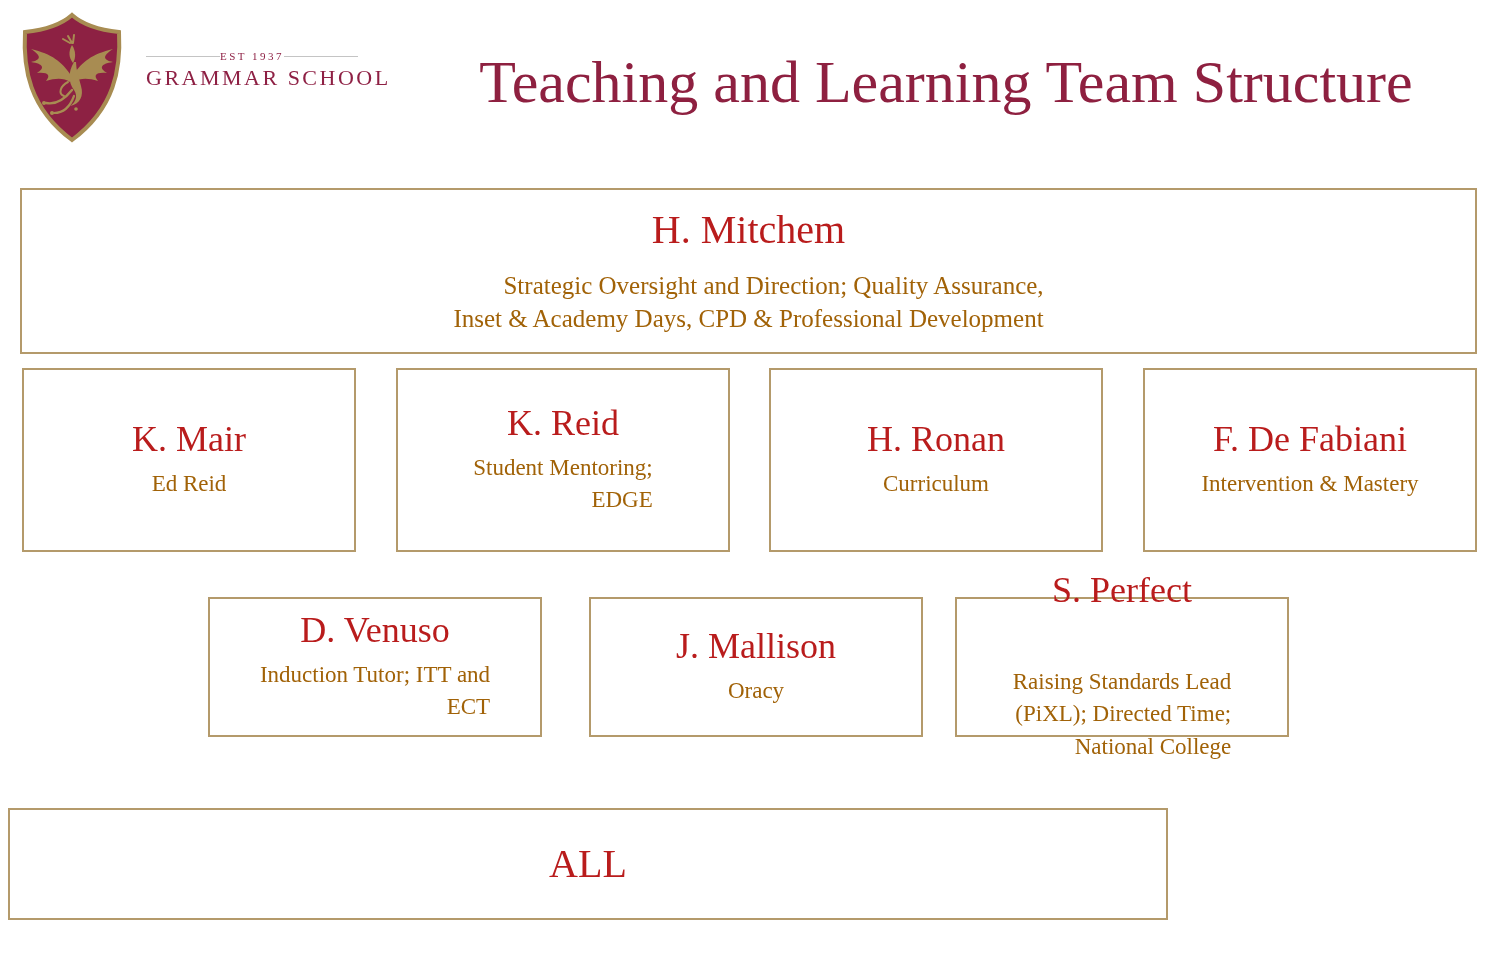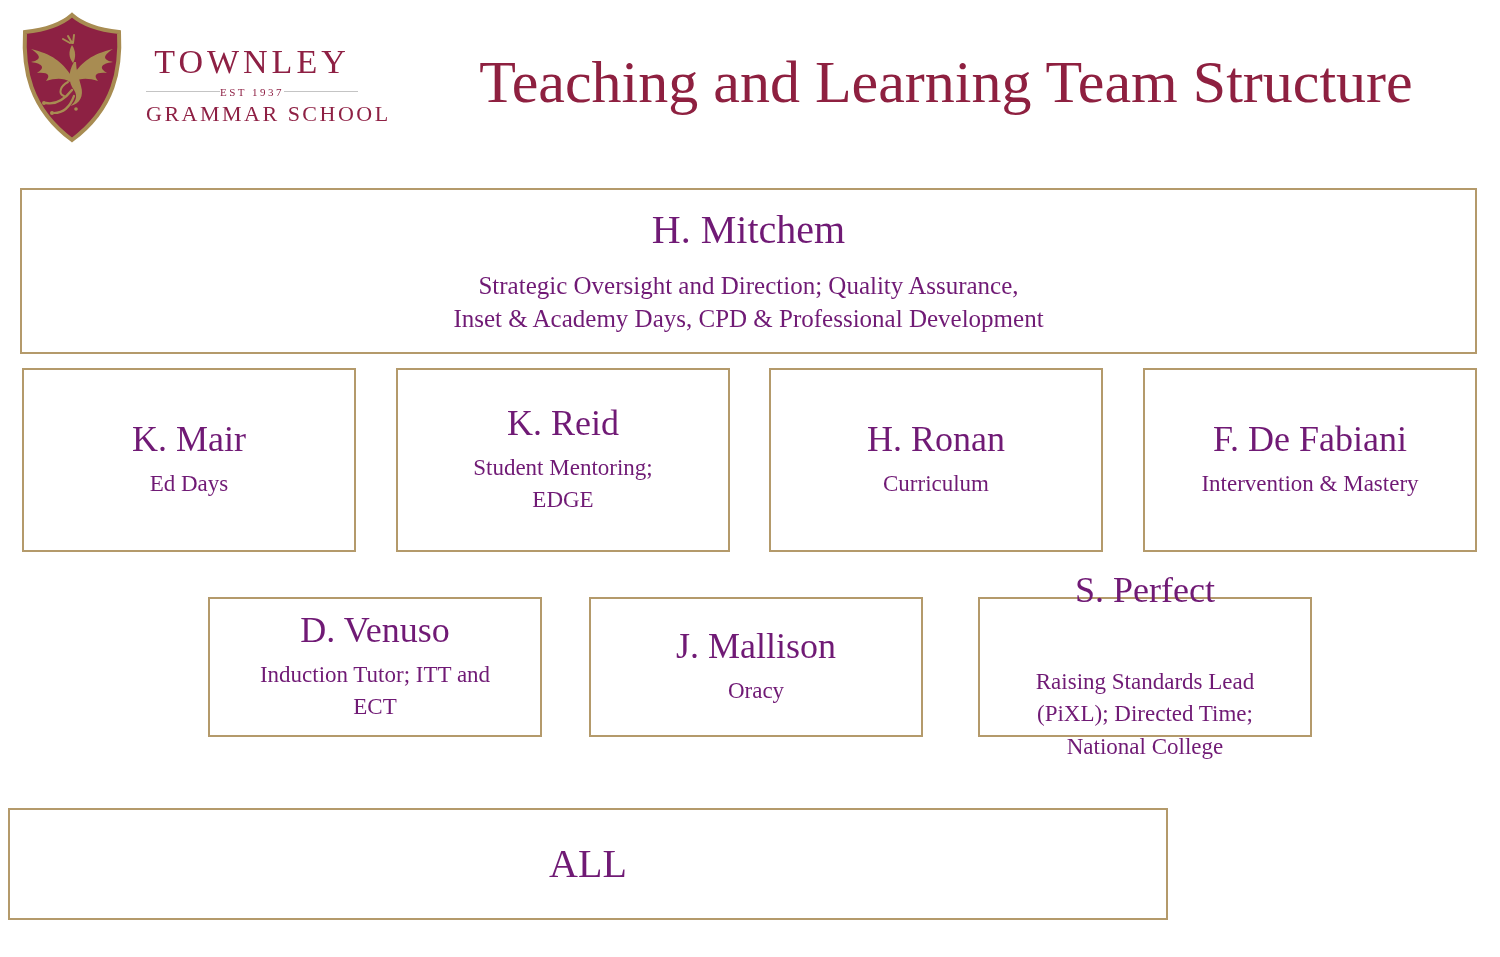--- a/index.html
+++ b/index.html
@@ -14,32 +14,32 @@
   .wm-est-row .line{flex:1;height:1px;background:#c4c4c4;}
   .wm-est{font-size:11px;letter-spacing:2.5px;color:#8E2044;white-space:nowrap;}
   .wm-sub{font-size:22px;letter-spacing:2.5px;white-space:nowrap;}
   .page-title{position:absolute;left:416px;top:48px;width:1060px;margin:0;text-align:center;
               font-size:60px;font-weight:normal;color:#8E2040;letter-spacing:0px;}
 
   
   .card{position:absolute;box-sizing:border-box;border:2px solid #B49A6B;background:#ffffff;
         display:flex;flex-direction:column;align-items:center;justify-content:center;
         text-align:center;padding:6px 14px;}
-  .person-name{color:#701a75;font-size:36px;line-height:1.15;}
-  .person-role{color:#701a75;font-size:23px;line-height:1.42;white-space:pre-line;margin-top:7px;}
+  .person-name{color:#b91c1c;font-size:36px;line-height:1.15;}
+  .person-role{color:#a16207;font-size:23px;line-height:1.42;white-space:pre-line;margin-top:7px;text-align:right;}
 
   .card.lead{left:20px;top:188px;width:1457px;height:166px;}
   .card.lead .person-name{font-size:40px;}
   .card.lead .person-role{font-size:25px;line-height:1.32;margin-top:16px;}
 
   .t2{top:368px;width:334px;height:184px;}
   .t2-0{left:22px;}  .t2-1{left:396px;}  .t2-2{left:769px;}  .t2-3{left:1143px;}
 
   .t3{top:597px;width:334px;height:140px;}
-  .t3-0{left:208px;} .t3-1{left:589px;} .t3-2{left:978px;gap:47px;}
+  .t3-0{left:208px;} .t3-1{left:589px;} .t3-2{left:955px;gap:47px;}
 
   .card.all{left:8px;top:808px;width:1160px;height:112px;}
   .card.all .person-name{font-size:40px;}
   .card.all .person-role{font-size:25px;margin-top:8px;}
 </style>
 </head>
 <body>
 
 <div class="page">
 
@@ -58,40 +58,39 @@
     <path d="M54 78 C46 88 38 93 28 91" stroke="#A88C52" stroke-width="2.4" fill="none" stroke-linecap="round"></path>
     <path d="M56 84 C52 95 45 101 36 101" stroke="#A88C52" stroke-width="2.2" fill="none" stroke-linecap="round"></path>
     <path d="M50 70 C42 74 40 82 46 84 C50 85 52 80 48 78" stroke="#A8C852" stroke-width="0" fill="none"></path>
     <path d="M50 70 C42 74 40 82 46 84" stroke="#A88C52" stroke-width="2" fill="none" stroke-linecap="round"></path>
     <circle cx="26" cy="91" r="2" fill="#A88C52"></circle>
     <circle cx="34" cy="101" r="2" fill="#A88C52"></circle>
     <circle cx="58" cy="97" r="1.8" fill="#A88C52"></circle>
   </svg>
 
   <div class="wordmark">
-    <div class="wm-name">TOWNLEY</div>
     <div class="wm-est-row">
       <span class="line"></span>
       <span class="wm-est">EST 1937</span>
       <span class="line"></span>
     </div>
     <div class="wm-sub">GRAMMAR SCHOOL</div>
   </div>
 
   <h1 class="page-title">Teaching and Learning Team Structure</h1>
 
   <div class="card lead">
     <div class="person-name">H. Mitchem</div>
     <div class="person-role">Strategic Oversight and Direction; Quality Assurance,
 Inset &amp; Academy Days, CPD &amp; Professional Development</div>
   </div>
 
   <div class="card t2 t2-0">
     <div class="person-name">K. Mair</div>
-    <div class="person-role">Ed Days</div>
+    <div class="person-role">Ed Reid</div>
   </div>
   <div class="card t2 t2-1">
     <div class="person-name">K. Reid</div>
     <div class="person-role">Student Mentoring;
 EDGE</div>
   </div>
   <div class="card t2 t2-2">
     <div class="person-name">H. Ronan</div>
     <div class="person-role">Curriculum</div>
   </div>

